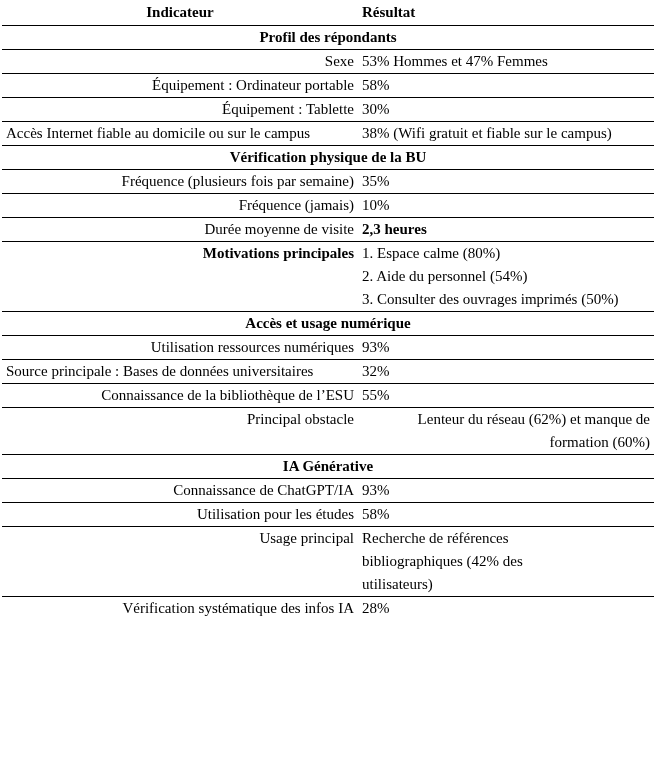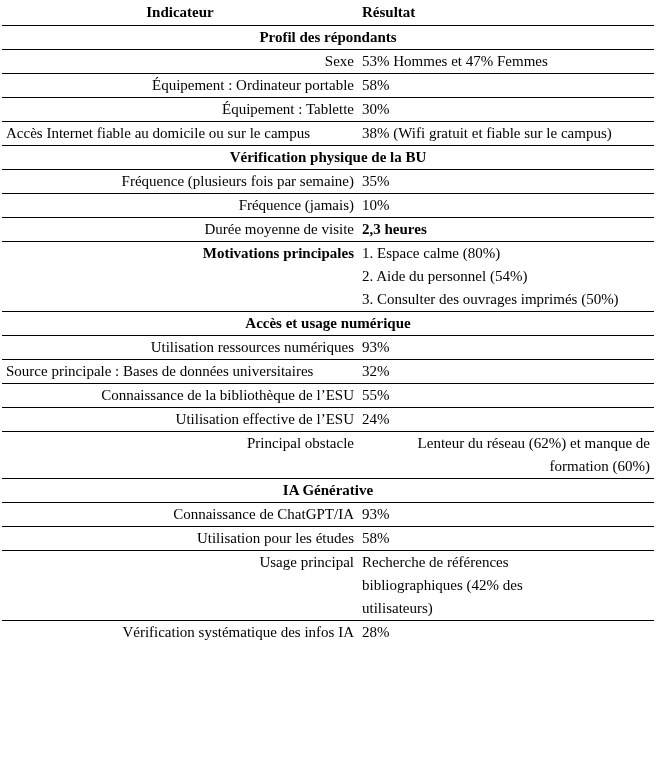--- a/index.html
+++ b/index.html
@@ -80,24 +80,20 @@
     </tr>
     <tr>
       <td class="col-ind justify">Source principale : Bases de données universitaires</td>
       <td class="col-res">32%</td>
     </tr>
     <tr>
       <td class="col-ind">Connaissance de la bibliothèque de l’ESU</td>
       <td class="col-res">55%</td>
     </tr>
     <tr>
-      <td class="col-ind">Utilisation effective de l’ESU</td>
-      <td class="col-res">24%</td>
-    </tr>
-    <tr>
       <td class="col-ind">Principal obstacle</td>
       <td class="col-res" style="text-align:right">
         <span style="display:inline-block; text-align:right; width:288px">Lenteur du réseau (62%) et manque de formation (60%)</span>
       </td>
     </tr>
 
     <tr class="section">
       <td colspan="2">IA Générative</td>
     </tr>
     <tr>

